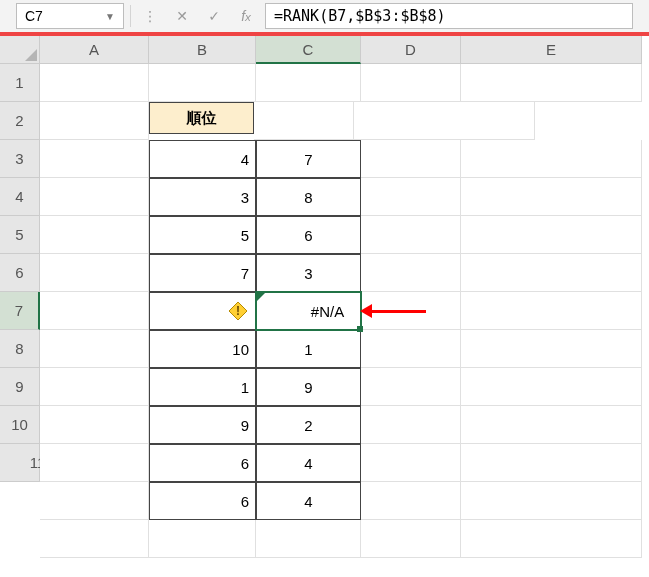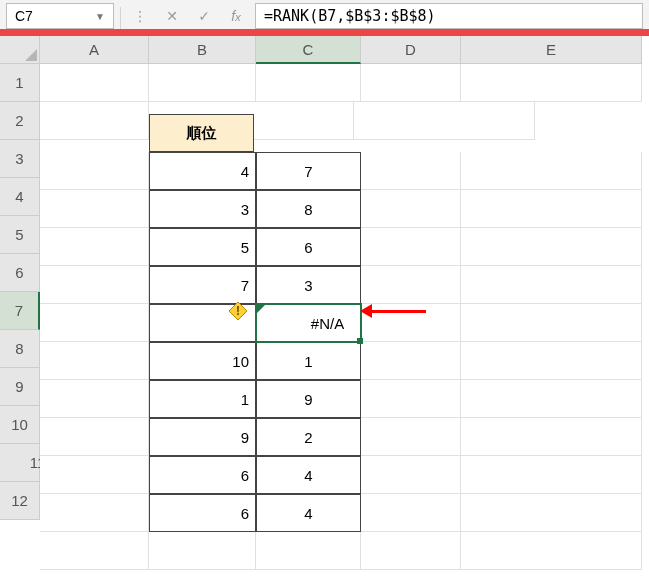--- a/index.html
+++ b/index.html
@@ -4,25 +4,25 @@
 <style>
 * { box-sizing: border-box; margin: 0; padding: 0; }
 body {
   font-family: "Segoe UI", Arial, sans-serif;
   font-size: 14px;
   background: #fff;
   width: 649px; height: 577px;
   overflow: hidden;
 }
 .formula-bar {
-  display: flex; align-items: flex-end;
+  display: flex; align-items: center;
   height: 36px;
-  border-bottom: 7px solid #ef4444;
+  border-bottom: 4px solid #ef4444;
   background: #f3f3f3;
-  padding: 0 6px;
+  padding: 0 16px;
   gap: 6px;
 }
 .name-box {
   width: 108px; height: 26px;
   background: #fff;
   border: 1px solid #bdbdbd;
   display: flex; align-items: center;
   padding: 0 8px;
   justify-content: space-between;
 }
@@ -182,33 +182,32 @@
       <div class="row-h" style="height: 38px;">2</div>
       <div class="row-h" style="height: 38px;">3</div>
       <div class="row-h" style="height: 38px;">4</div>
       <div class="row-h" style="height: 38px;">5</div>
       <div class="row-h" style="height: 38px;">6</div>
       <div class="row-h active" style="height: 38px;">7</div>
       <div class="row-h" style="height: 38px;">8</div>
       <div class="row-h" style="height: 38px;">9</div>
       <div class="row-h" style="height: 38px;">10</div>
       <div class="row-h" style="height: 38px; padding-left: 36px;">11</div>
-      <div class="row-h" style="height: 38px;">12</div>
     </div>
   <div class="grid" id="grid">
       <div class="grid-row">
         <div class="cell" style="width: 109px; height: 38px;"></div>
         <div class="cell" style="width: 107px; height: 38px;"></div>
         <div class="cell" style="width: 105px; height: 38px;"></div>
         <div class="cell" style="width: 100px; height: 38px;"></div>
         <div class="cell" style="width: 181px; height: 38px;"></div>
       </div>
       <div class="grid-row">
         <div class="cell" style="width: 109px; height: 38px;"></div>
-        <div class="cell hdr" style="width: 105px; height: 38px; margin-top: 12px;">順位</div>
+        <div class="cell hdr" style="width: 105px; height: 32px;">順位</div>
         <div class="cell" style="width: 100px; height: 38px;"></div>
         <div class="cell" style="width: 181px; height: 38px;"></div>
       </div>
       <div class="grid-row">
         <div class="cell" style="width: 109px; height: 38px;"></div>
         <div class="cell b-all num" style="width: 107px; height: 38px;">4</div>
         <div class="cell b-all ctr" style="width: 105px; height: 38px;">7</div>
         <div class="cell" style="width: 100px; height: 38px;"></div>
         <div class="cell" style="width: 181px; height: 38px;"></div>
       </div>

